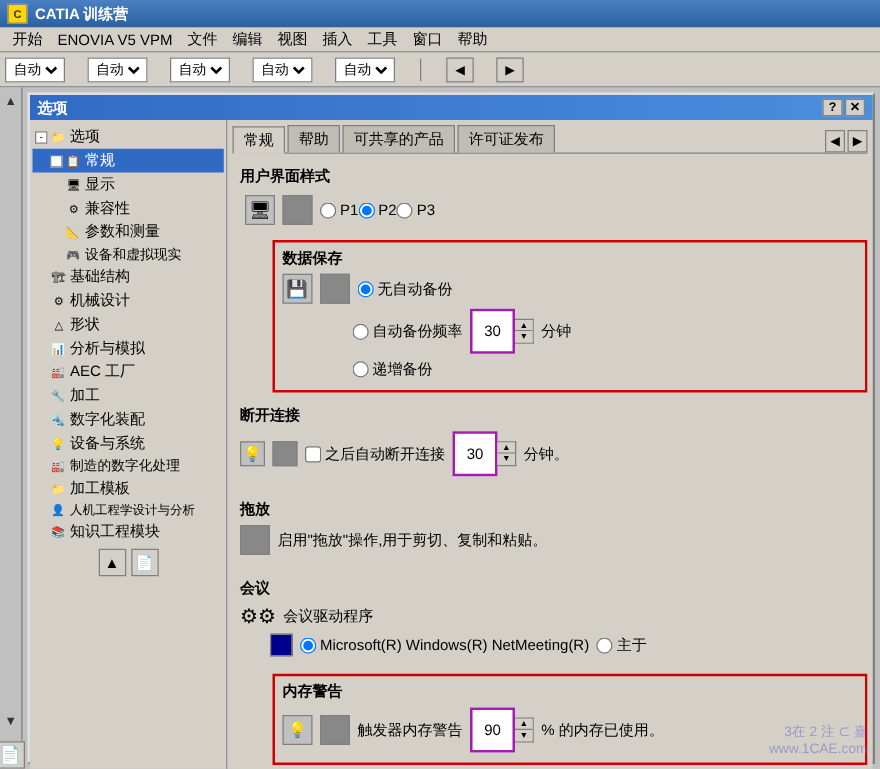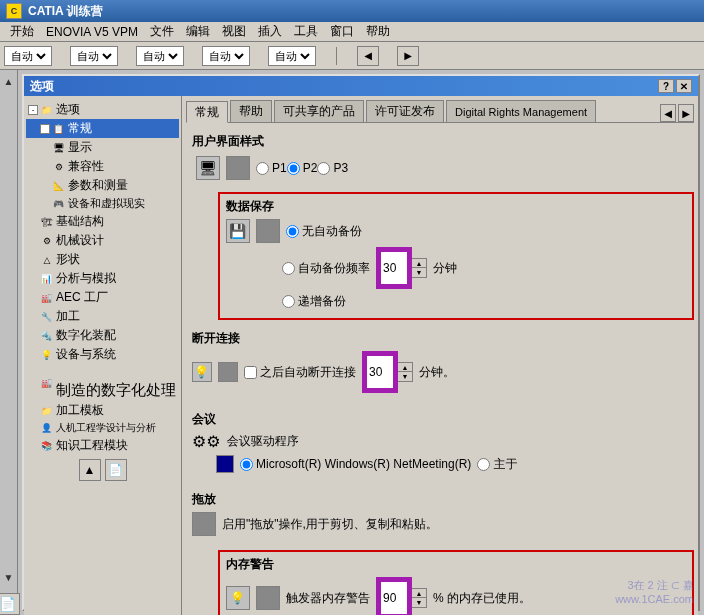--- a/index.html
+++ b/index.html
@@ -287,24 +287,24 @@
       gap: 6px;
       margin-bottom: 4px;
     }
 
     .spinner-input {
       display: flex;
       align-items: center;
     }
     .spin-field {
       width: 36px;
-      border: 5px solid #a21caf;
+      border: 2px solid #a21caf;
       background: white;
       height: 18px;
-      text-align: left;
+      text-align: center;
       font-size: 12px;
       padding: 16px 2px;
     }
     .spin-btns {
       display: flex;
       flex-direction: column;
       border: 1px solid #808080;
       border-left: none;
     }
     .spin-btn {
@@ -464,21 +464,21 @@
           <span>数字化装配</span>
         </div>
 
         <div class="tree-item" style="padding-left:14px;">
           <span class="tree-icon">💡</span>
           <span>设备与系统</span>
         </div>
 
         <div class="tree-item" style="padding-left:14px;">
           <span class="tree-icon">🏭</span>
-          <span style="font-size:15px;margin-top:16px;">制造的数字化处理</span>
+          <span style="font-size:11px;">制造的数字化处理</span>
         </div>
 
         <div class="tree-item" style="padding-left:14px;">
           <span class="tree-icon">📁</span>
           <span>加工模板</span>
         </div>
 
         <div class="tree-item" style="padding-left:14px;">
           <span class="tree-icon">👤</span>
           <span style="font-size:10px;">人机工程学设计与分析</span>
@@ -503,23 +503,20 @@
             <span>常规</span>
           </div>
           <div class="tab">
             <span>帮助</span>
           </div>
           <div class="tab">
             <span>可共享的产品</span>
           </div>
           <div class="tab">
             <span>许可证发布</span>
-          </div>
-          <div class="tab" style="font-size:11px;">
-            <span>Digital Rights Management</span>
           </div>
           <div class="tab-nav">
             <div class="tab-nav-btn">◀</div>
             <div class="tab-nav-btn">▶</div>
           </div>
         </div>
 
         <div class="content-area">
 
           <div class="normal-section ui-style-section">
@@ -591,43 +588,43 @@
                   <button class="spin-btn">▲</button>
                   <button class="spin-btn">▼</button>
                 </div>
               </div>
               <span>分钟。</span>
             </div>
           </div>
 
 
           <div class="normal-section">
+            <div class="section-label">拖放</div>
+            <div class="row">
+              <div class="icon-box" style="background:#888;"></div>
+              <span>启用"拖放"操作,用于剪切、复制和粘贴。</span>
+            </div>
+          </div>
+
+          <div class="normal-section">
             <div class="section-label">会议</div>
             <div class="row">
               <div style="font-size:16px;">⚙⚙</div>
               <span>会议驱动程序</span>
             </div>
             <div class="row" style="padding-left:24px;">
               <div class="icon-box" style="background:#00008b;width:18px;height:18px;"></div>
               <label class="radio-label">
                 <input type="radio" name="conference" checked="" style="">
                 <span>Microsoft(R) Windows(R) NetMeeting(R)</span>
               </label>
               <label class="radio-label">
                 <input type="radio" name="conference" style="">
                 <span>主于</span>
               </label>
-            </div>
-          </div>
-
-          <div class="normal-section">
-            <div class="section-label">拖放</div>
-            <div class="row">
-              <div class="icon-box" style="background:#888;"></div>
-              <span>启用"拖放"操作,用于剪切、复制和粘贴。</span>
             </div>
           </div>
 
           <div class="highlight-section">
             <div class="section-label">内存警告</div>
             <div class="row">
               <div class="icon-box" style="font-size:12px;">💡</div>
               <div class="icon-box" style="background:#888;"></div>
               <label class="radio-label">
                 <span>触发器内存警告</span>

